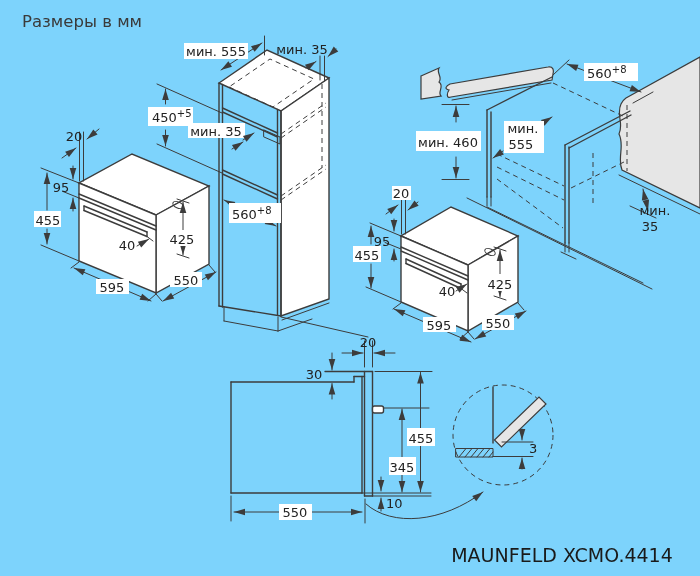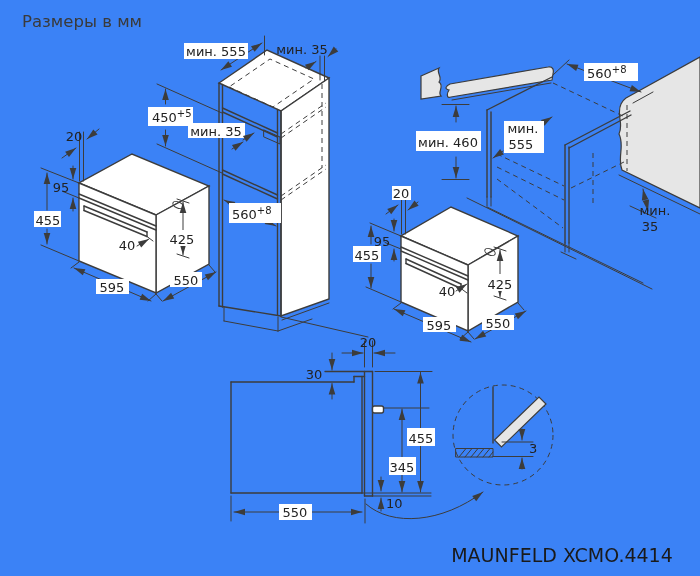--- a/index.html
+++ b/index.html
@@ -1,16 +1,16 @@
 <!DOCTYPE html>
 <html><head>
 <meta charset="utf-8">
 <style>
   html,body{margin:0;padding:0;background:#fff;}
-  .stage{width:700px;height:576px;position:relative;background:#3b82f6;}
+  .stage{width:700px;height:576px;position:relative;background:#7dd3fc;}
   svg text{font-family:"DejaVu Sans","Liberation Sans",sans-serif;fill:#222;}
   .dim{font-size:13px;}
   .dimsup{font-size:10px;}
   .ttl{font-size:16.5px;fill:#3a3a3a;}
   .model{font-size:19px;fill:#1a1a1a;}
   .ln{stroke:#3c3c3c;stroke-width:1.4;fill:none;stroke-linecap:round;}
   .lnt{stroke:#3c3c3c;stroke-width:1;fill:none;stroke-linecap:round;}
   .dsh{stroke:#3c3c3c;stroke-width:1;fill:none;stroke-dasharray:5 4;}
   .wf{fill:#ffffff;stroke:#3c3c3c;stroke-width:1.4;}
   .gf{fill:#e6e6e6;stroke:#3c3c3c;stroke-width:1.2;}

